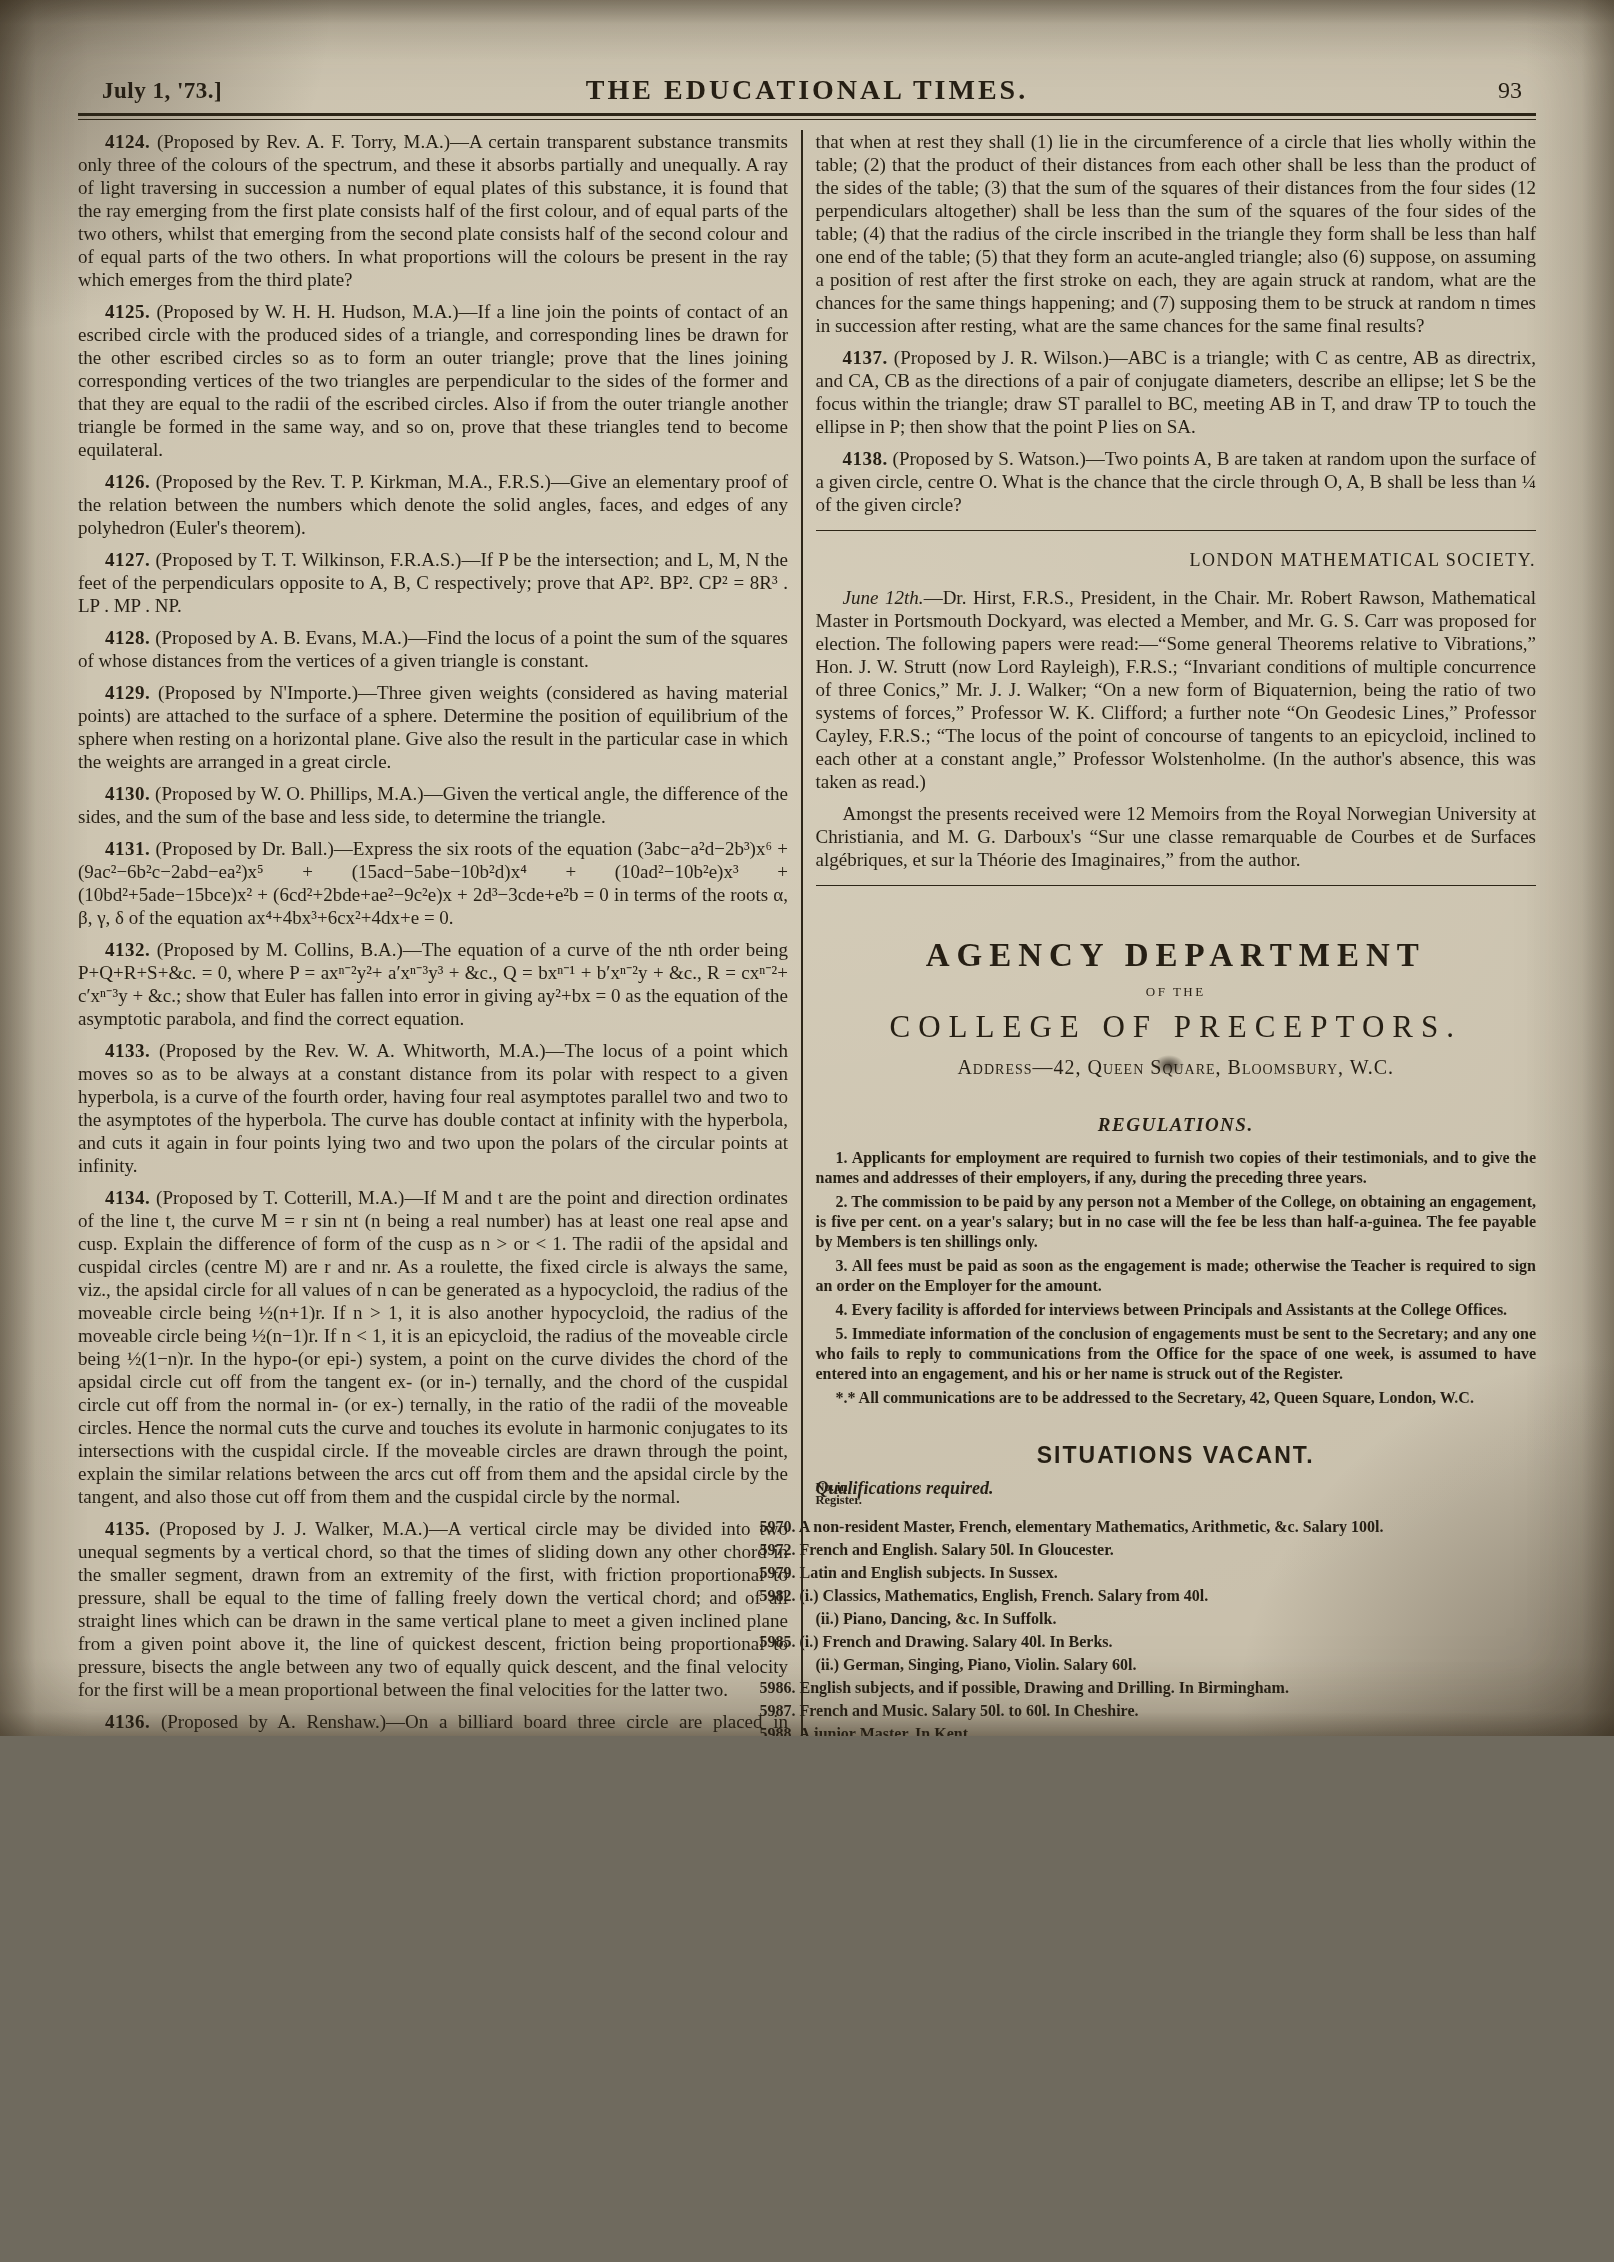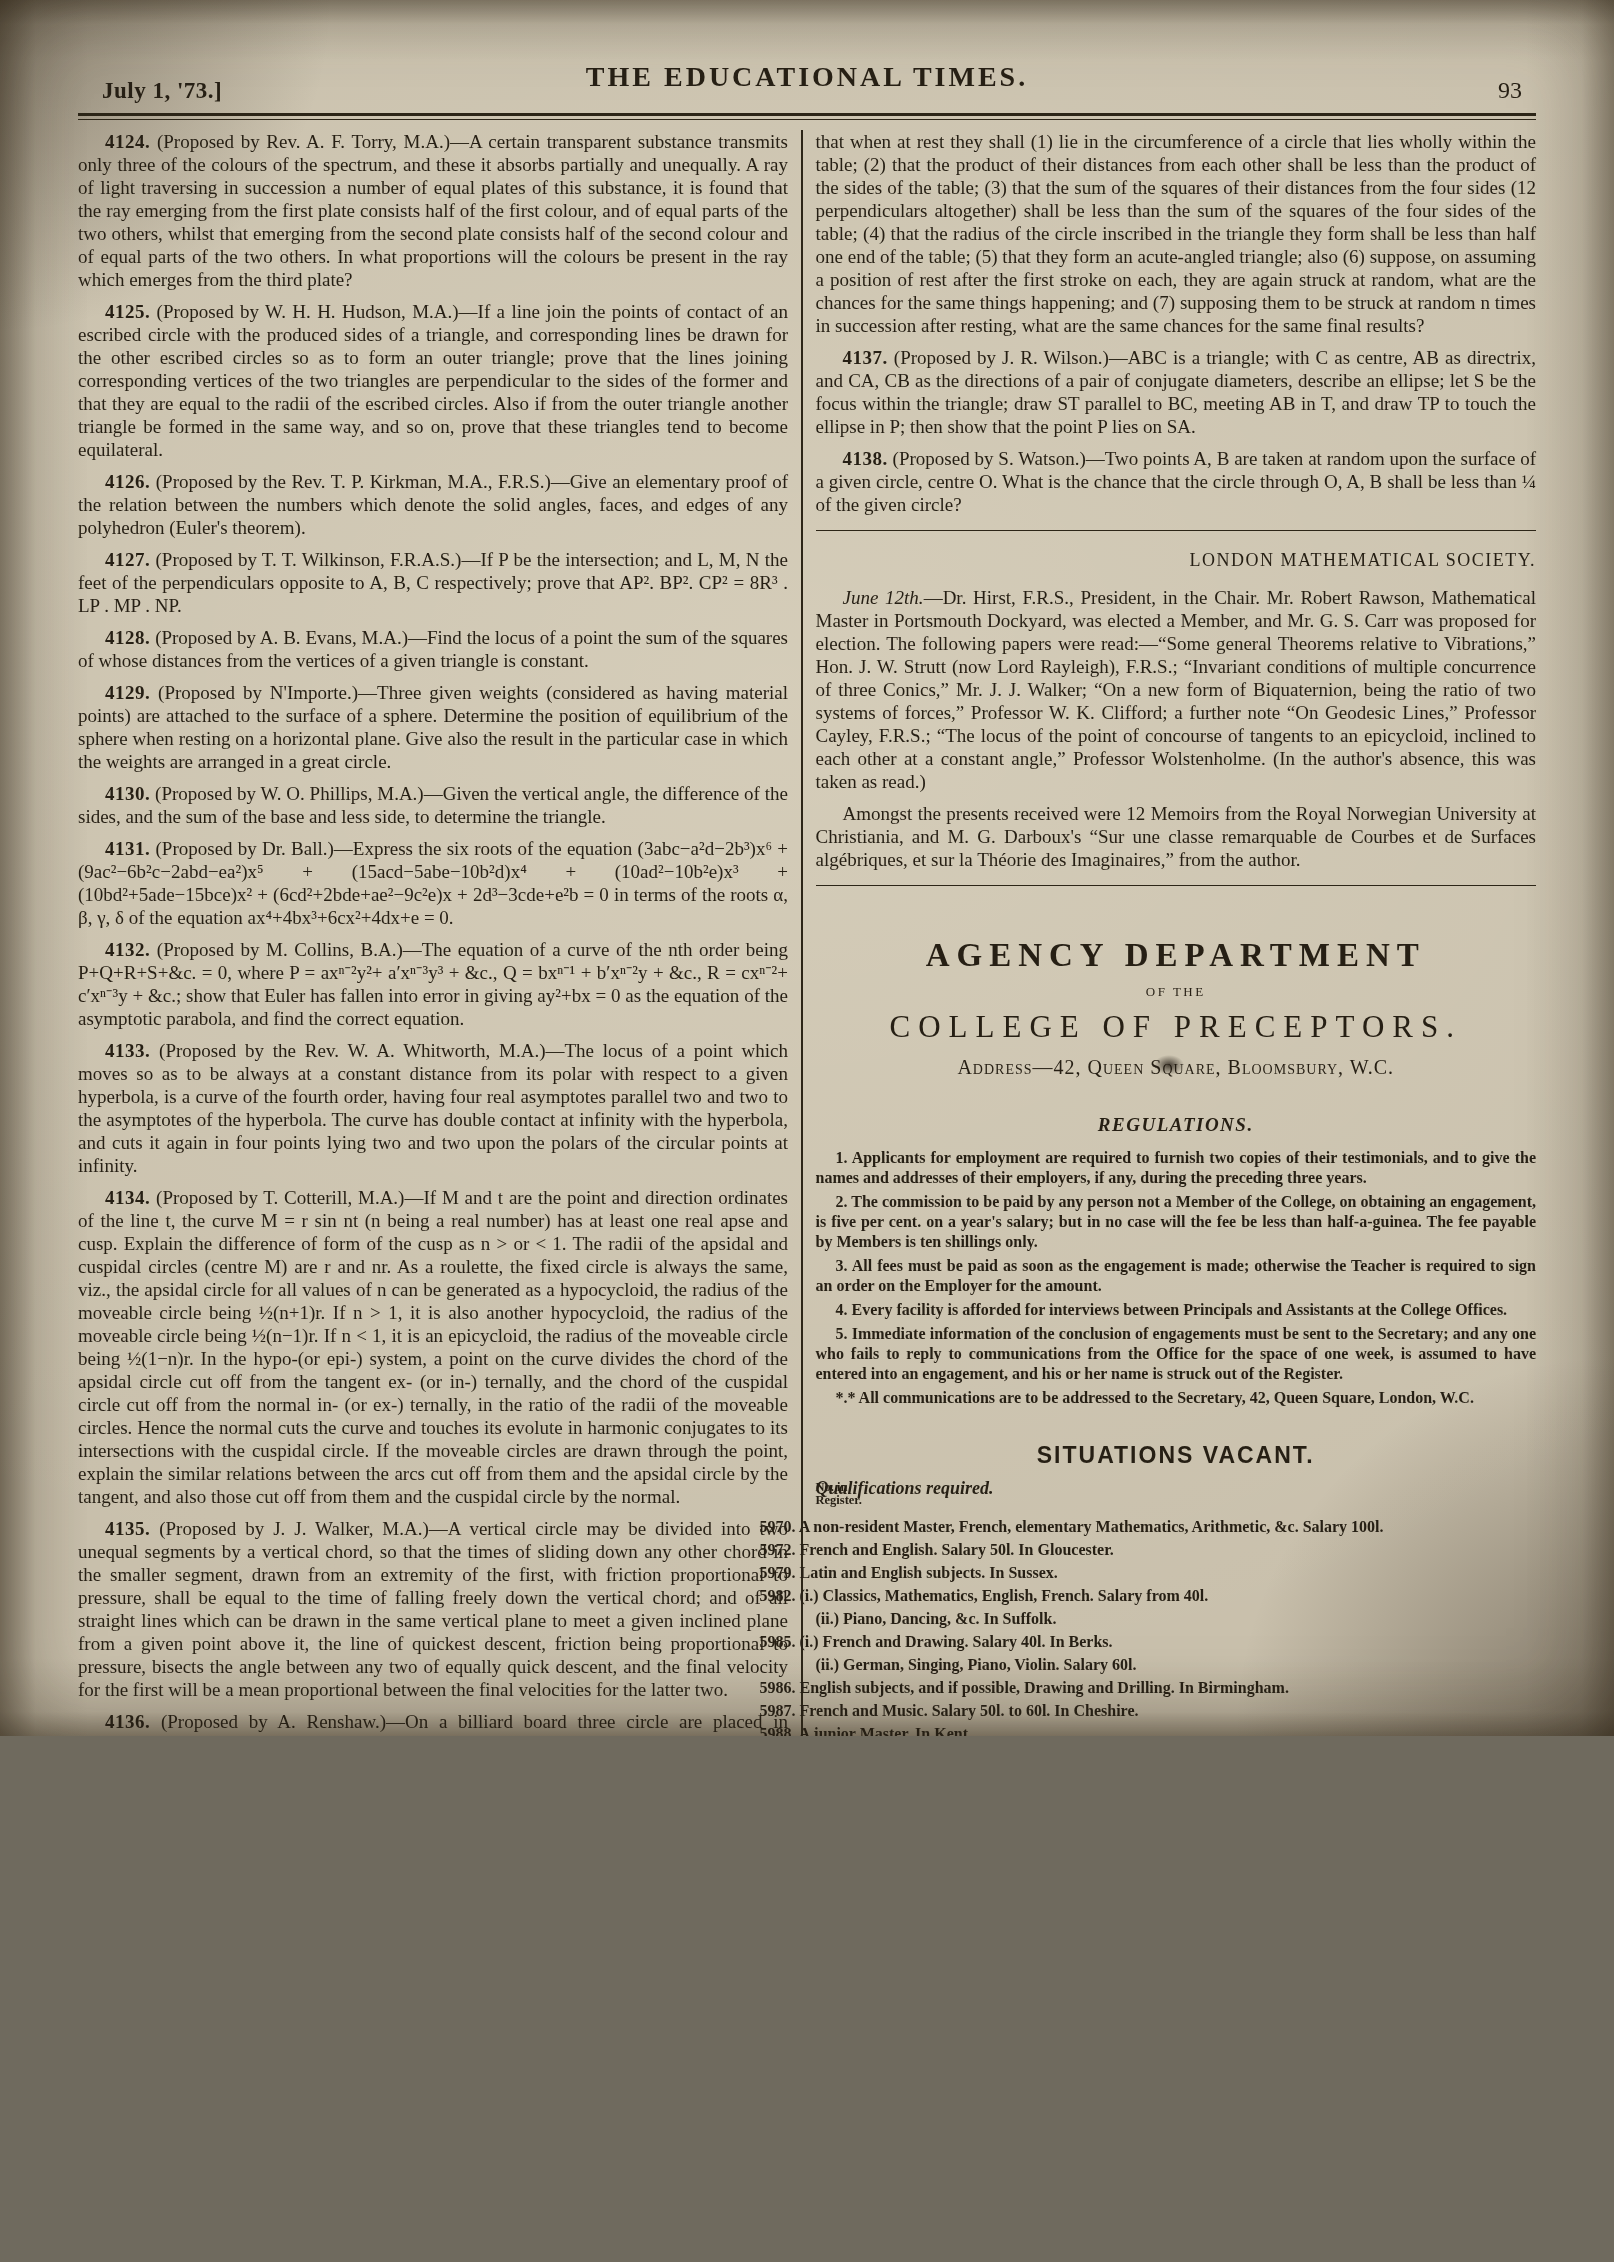--- a/index.html
+++ b/index.html
@@ -16,21 +16,21 @@
       linear-gradient(90deg, rgba(58,47,32,0.50) 0%, rgba(58,47,32,0.10) 2.2%, rgba(58,47,32,0) 5.5%, rgba(58,47,32,0) 94.5%, rgba(58,47,32,0.10) 98%, rgba(58,47,32,0.42) 100%),
       linear-gradient(180deg, rgba(58,47,32,0.48) 0%, rgba(58,47,32,0.10) 1.4%, rgba(58,47,32,0) 3.5%, rgba(58,47,32,0) 95.5%, rgba(58,47,32,0.12) 98.6%, rgba(58,47,32,0.45) 100%),
       #c9c0ac;
     box-shadow: inset 0 0 90px rgba(50,40,22,0.35);
   }
   .content { position:absolute; left:78px; top:58px; width:1458px; }
 
   
   .masthead { position:relative; height:48px; }
   .m-date  { position:absolute; left:24px; bottom:2px; font-weight:bold; font-size:23px; letter-spacing:0.5px; }
-  .m-title { position:absolute; left:0; right:0; bottom:13px; text-align:center; font-weight:bold; font-size:28px; letter-spacing:3px; }
+  .m-title { position:absolute; left:0; right:0; bottom:0; text-align:center; font-weight:bold; font-size:28px; letter-spacing:3px; }
   .m-page  { position:absolute; right:14px; bottom:2px; font-size:24px; }
   .double-rule { margin-top:7px; height:3px; border-top:3px solid #2c2517; border-bottom:1.5px solid #2c2517; }
 
   
   .columns { display:flex; margin-top:10px; align-items:stretch; }
   .col { text-align:justify; font-size:19px; line-height:23px; }
   .col-left  { width:710px; padding-right:13px; }
   .divider   { width:1.5px; background:#2c2517; }
   .col-right { flex:1; padding-left:13px; }
 

